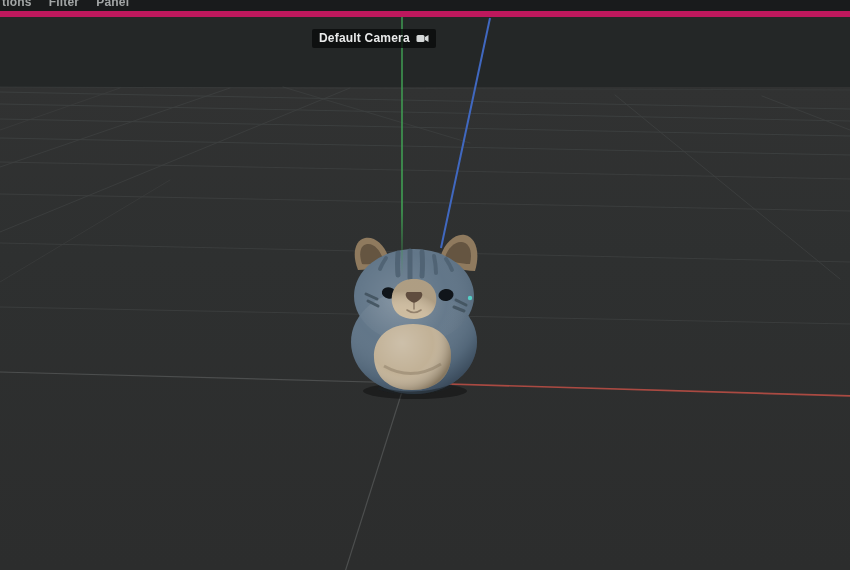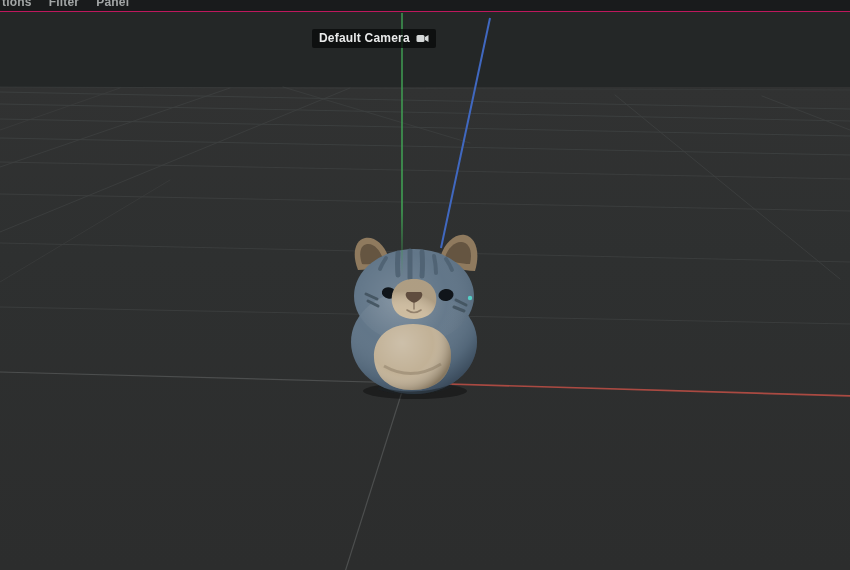--- a/index.html
+++ b/index.html
@@ -1,21 +1,21 @@
 <!DOCTYPE html>
 <html><head>
 <meta charset="utf-8">
 <style>
   html,body{margin:0;padding:0;background:#2e3030;}
   body{width:850px;height:570px;overflow:hidden;position:relative;
        font-family:"Liberation Sans","DejaVu Sans",sans-serif;}
 
   
   .menubar{position:absolute;left:0;top:0;width:850px;height:11px;
-           background:#191b1c;border-bottom:1px solid #be185d;z-index:30;overflow:hidden;}
+           background:#191b1c;border-bottom:6px solid #be185d;z-index:30;overflow:hidden;}
   .menu-items{position:absolute;left:2px;top:-5px;display:flex;gap:17px;}
   .menu-item{font-size:12px;font-weight:600;color:#a3a6a6;letter-spacing:.2px;white-space:nowrap;cursor:default;}
 
   
   .viewport{position:absolute;left:0;top:12px;width:850px;height:558px;}
   .scene{position:absolute;left:0;top:-12px;width:850px;height:570px;}
 
   
   .camera-label{position:absolute;left:312px;top:17px;z-index:20;
     display:flex;align-items:center;gap:6px;padding:2px 7px 3px 7px;

